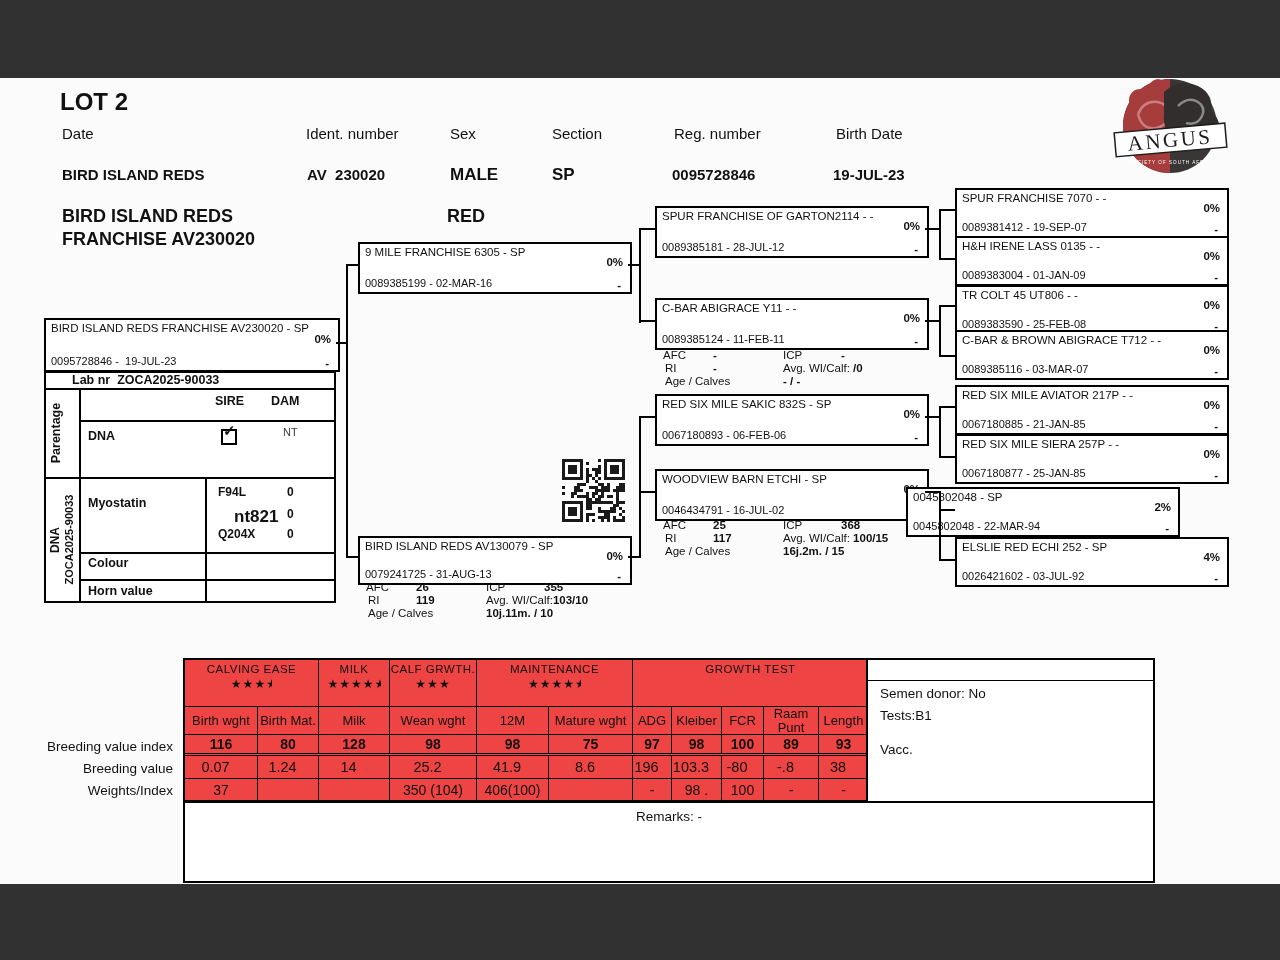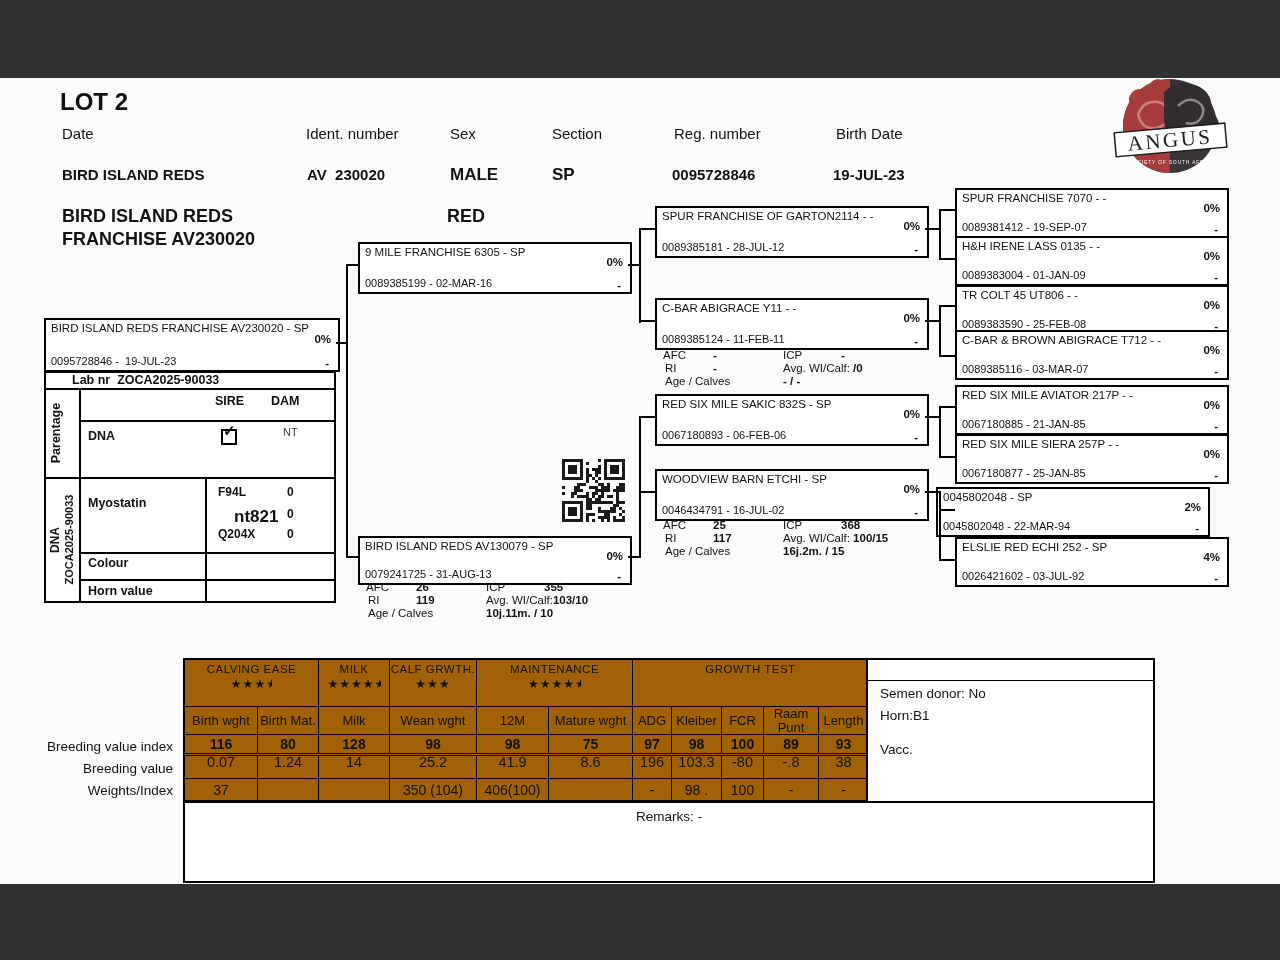--- a/index.html
+++ b/index.html
@@ -24,34 +24,34 @@
   .st-ri-l{left:10px;top:13px}.st-ri-v{left:58px;top:13px;font-weight:bold}
   .st-avg{left:128px;top:13px}.st-avg b{position:static;font-weight:bold}
   .st-avg span{position:static}
   .st-age-l{left:10px;top:26px}.st-age-v{left:128px;top:26px;font-weight:bold}
   
   #lab{position:absolute;left:44px;top:371px;width:292px;height:232px;border:2px solid #000;background:#fff;box-sizing:border-box}
   .rot{position:absolute;white-space:pre;transform:rotate(-90deg);text-align:center;font-weight:bold}
   .chk{position:absolute;left:221px;top:429px;width:12px;height:12px;border:2px solid #000}
   .chk span{position:absolute;left:0px;top:-9px;font-size:15px;font-weight:bold}
   
-  #ebv{position:absolute;left:183px;top:658px;width:757px;border:2px solid #000;box-sizing:border-box;background:#a16207}
+  #ebv{position:absolute;left:183px;top:658px;width:757px;border:2px solid #000;box-sizing:border-box;background:#ef4444}
   .erow{display:flex;border-bottom:1px solid #000;box-sizing:border-box}
   .erow:last-child{border-bottom:none}
   .erow.r-i{border-bottom:3px double #000}
   .ecell{box-sizing:border-box;border-right:1px solid #000;display:flex;flex-direction:column;
          align-items:center;justify-content:center;text-align:center;overflow:hidden}
   .ecell:last-child{border-right:none}
   .r-g{height:47px}.r-c{height:28px}.r-i{height:21px}.r-v{height:23px}.r-w{height:21px}
   .r-g .ecell{justify-content:flex-start;padding-top:3px;font-size:11.5px;letter-spacing:.5px}
   .estars{margin-top:3px;letter-spacing:1px;font-size:12px;line-height:12px}
   .half{display:inline-block;width:6px;overflow:hidden;vertical-align:top}
   .r-c .ecell{font-size:13px;line-height:1.02;white-space:pre-line}
   .r-i .ecell{font-size:14px;font-weight:bold}
-  .r-v .ecell{font-size:14.5px;flex-direction:column}
+  .r-v .ecell{font-size:14.5px;flex-direction:row}
   .acc{font-size:9px;position:relative;top:20px;margin-left:1px}
   .r-w .ecell{font-size:14px;white-space:pre}
   #ebv-side{position:absolute;left:866px;top:658px;width:289px;height:145px;border:2px solid #000;box-sizing:border-box;background:#fff}
   #ebv-side .hl{position:absolute;left:0;top:20px;width:100%;height:1px;background:#000}
   #ebv-side div{position:absolute;left:12px;font-size:13.5px;white-space:pre}
   #remarks{position:absolute;left:183px;top:801px;width:972px;height:82px;border:2px solid #000;box-sizing:border-box;background:#fff;text-align:center}
   #remarks div{margin-top:6px;font-size:13.5px}
   .rowlab{position:absolute;left:20px;width:153px;text-align:right;font-size:13.5px;white-space:pre}
 </style>
 </head>
@@ -170,21 +170,21 @@
     <div class="pb-reg">0067180885 - 21-JAN-85</div>
     <div class="pb-pct">0%</div>
     <div class="pb-dash">-</div>
   </div>
   <div class="pbox" style="left:955px;top:434px;width:270px;height:46px">
     <div class="pb-title">RED SIX MILE SIERA 257P - -</div>
     <div class="pb-reg">0067180877 - 25-JAN-85</div>
     <div class="pb-pct">0%</div>
     <div class="pb-dash">-</div>
   </div>
-  <div class="pbox" style="left:936px;top:487px;width:270px;height:46px">
+  <div class="pbox" style="left:906px;top:487px;width:270px;height:46px">
     <div class="pb-title">0045802048 - SP</div>
     <div class="pb-reg">0045802048 - 22-MAR-94</div>
     <div class="pb-pct">2%</div>
     <div class="pb-dash">-</div>
   </div>
   <div class="pbox" style="left:955px;top:537px;width:270px;height:46px">
     <div class="pb-title">ELSLIE RED ECHI 252 - SP</div>
     <div class="pb-reg">0026421602 - 03-JUL-92</div>
     <div class="pb-pct">4%</div>
     <div class="pb-dash">-</div>
@@ -488,21 +488,21 @@
         <div class="ecell" style="width: 39px;">-</div>
         <div class="ecell" style="width: 50px;">98 .</div>
         <div class="ecell" style="width: 42px;">100</div>
         <div class="ecell" style="width: 55px;">-</div>
         <div class="ecell" style="width: 49px;">-</div>
       </div>
   </div>
   <div id="ebv-side">
     <div class="hl"></div>
     <div style="top:26px">Semen donor: No</div>
-    <div style="top:48px">Horn:B1</div>
+    <div style="top:48px">Tests:B1</div>
     <div style="top:82px">Vacc.</div>
   </div>
   <div id="remarks">
     <div>Remarks: -</div>
   </div>
   <div class="rowlab" style="top:739px">Breeding value index</div>
   <div class="rowlab" style="top:761px">Breeding value</div>
   <div class="rowlab" style="top:783px">Weights/Index</div>
 <div class="line" style="left: 336px; top: 342px; width: 11px; height: 2px;"></div>
     <div class="line" style="left: 346px; top: 265px; width: 2px; height: 293px;"></div>

